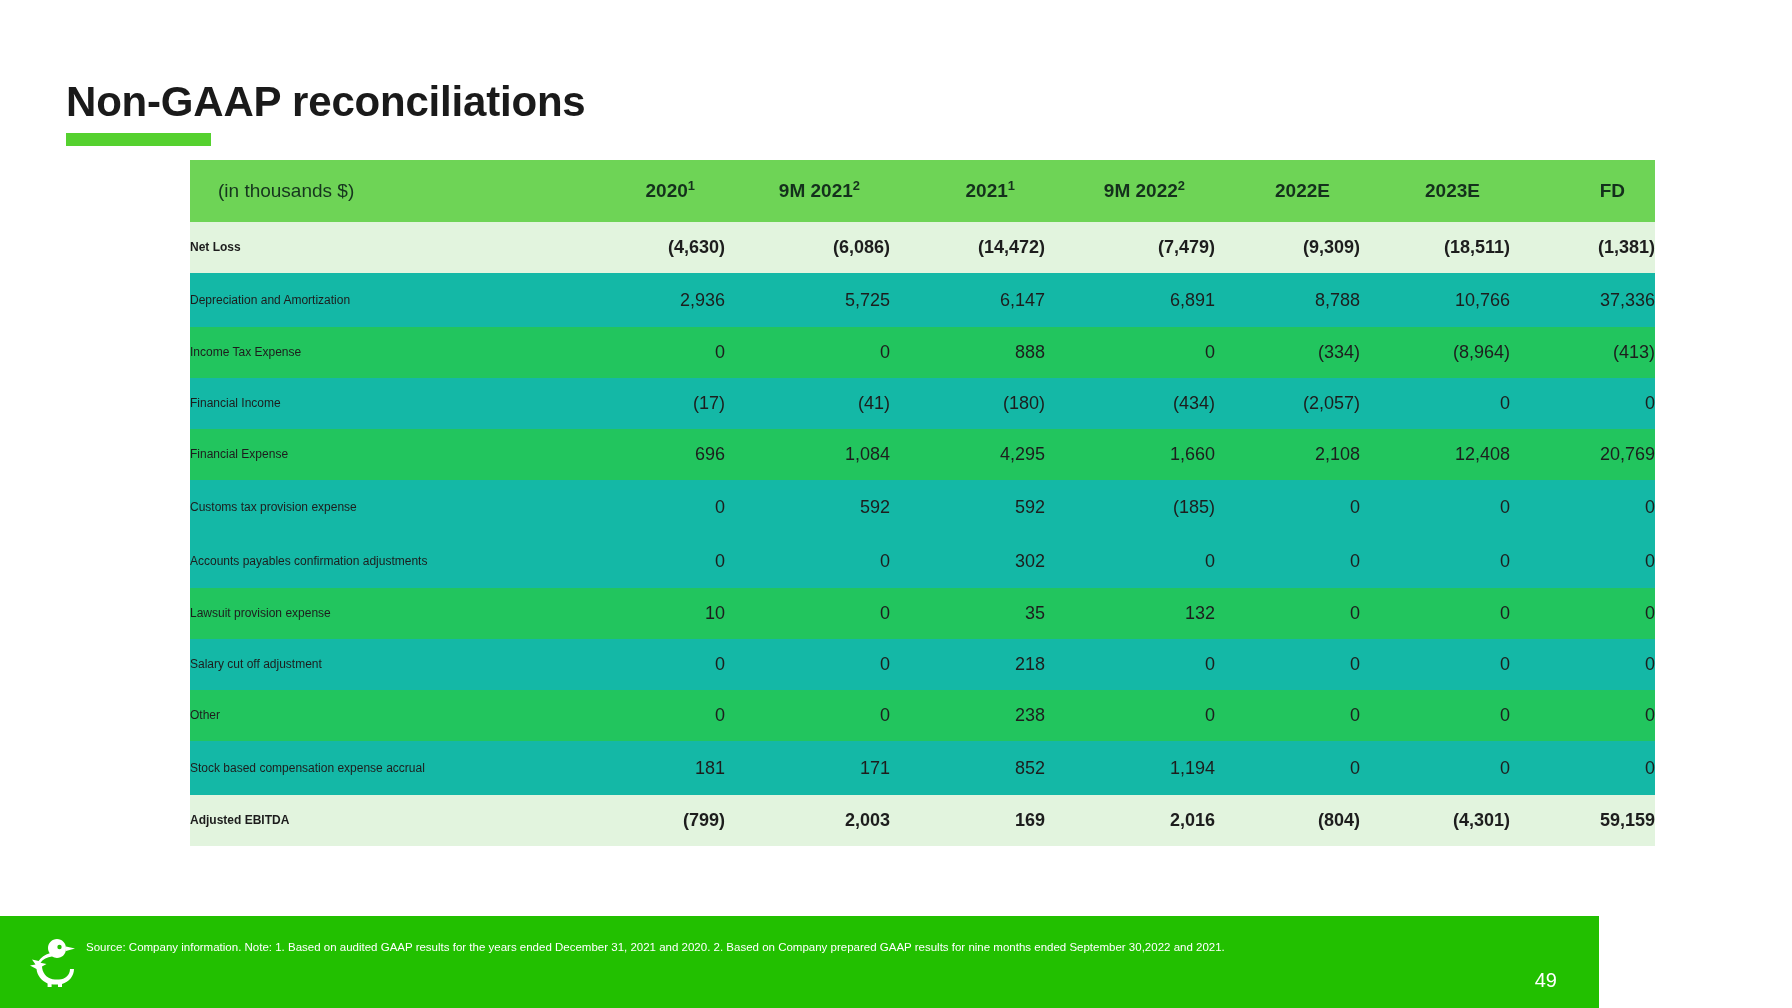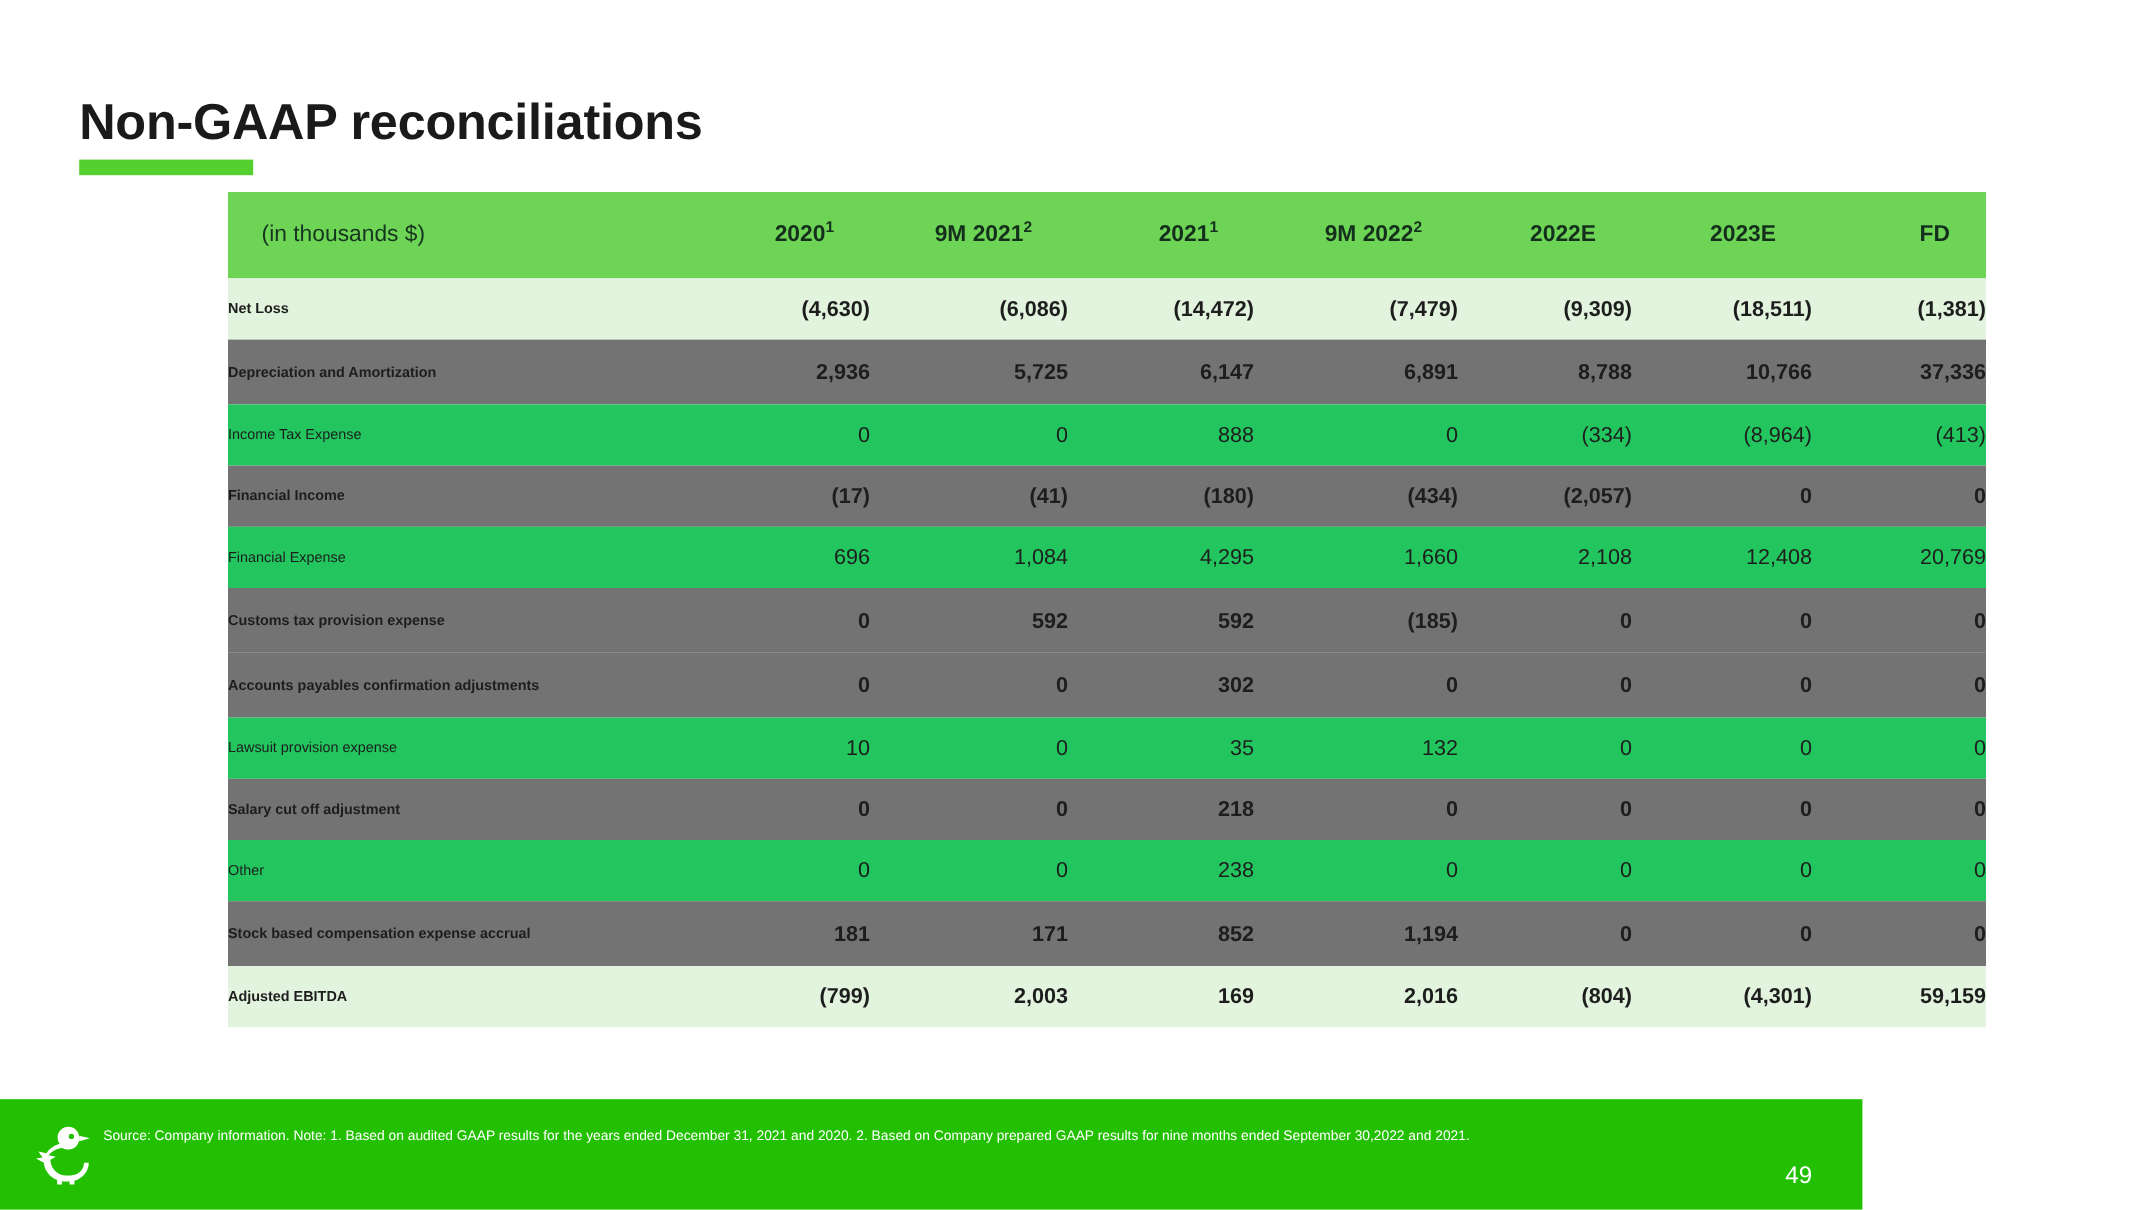--- a/index.html
+++ b/index.html
@@ -51,21 +51,21 @@
   }
   table.recon th, table.recon td {
     padding: 0;
     margin: 0;
   }
   .hdr-row th {
     background: #6ed456;
     color: #14301c;
     font-size: 19px;
     font-weight: bold;
-    height: 72px;
+    height: 62px;
     vertical-align: middle;
   }
   .hdr-row th.label-col {
     text-align: left;
     padding-left: 28px;
     font-size: 19px;
     font-weight: normal;
     color: #16351e;
   }
   .hdr-row th.num-col {
@@ -90,41 +90,41 @@
     height: 51px;
     vertical-align: middle;
   }
   tr.tall td {
     height: 54px;
   }
   tr.shade td {
     background: #22c55e;
   }
   tr.plain td {
-    background: #737373;
-    font-weight: bold;
+    background: #14b8a6;
   }
   tr.emph td {
     font-weight: bold;
   }
   tr.emph.shade td {
     background: #e2f4de;
   }
   sup {
     font-size: 0.68em;
     vertical-align: super;
     line-height: 0;
   }
   .footer-bar {
     position: absolute;
     left: 0;
     bottom: 0;
     width: 1552px;
     height: 92px;
     background: #22c000;
+    padding-left: 47px;
   }
   .footer-source {
     position: absolute;
     left: 86px;
     top: 24px;
     width: 1300px;
     font-size: 11.5px;
     color: #ffffff;
     line-height: 1.3;
   }

